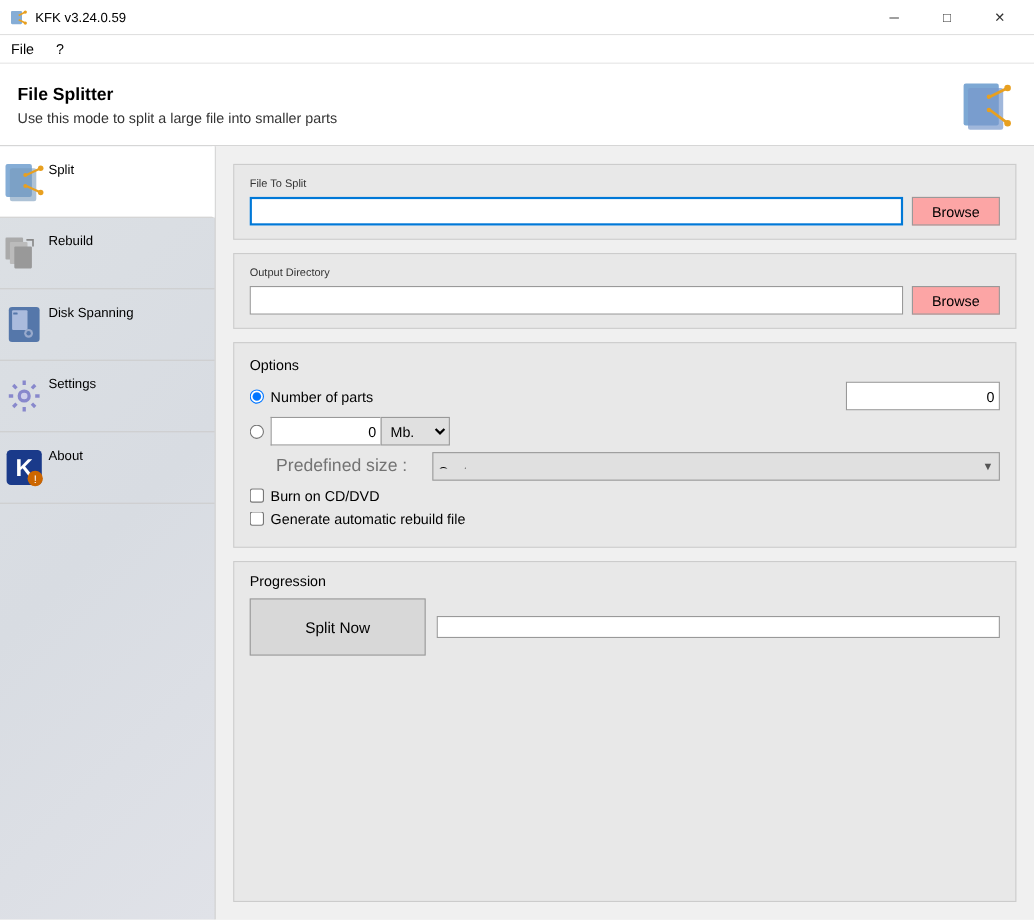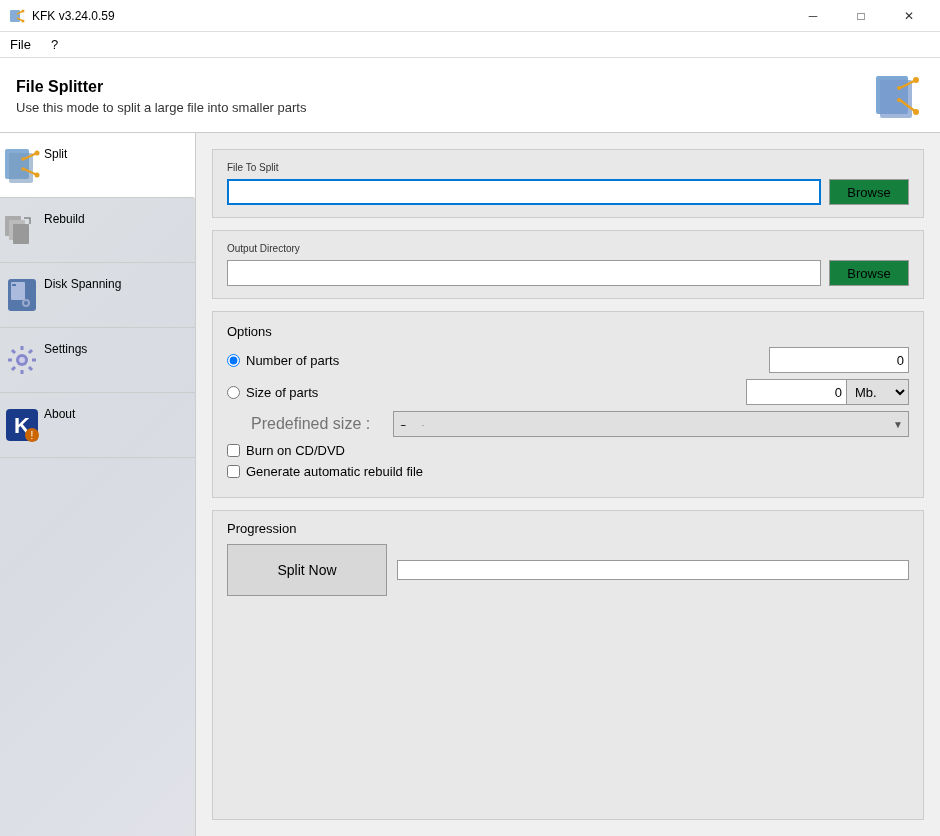--- a/index.html
+++ b/index.html
@@ -184,21 +184,21 @@
       padding: 2px 4px;
       font-size: 13px;
       outline: none;
     }
     .text-input-normal {
       border: 1px solid #999;
     }
     .browse-btn {
       width: 80px;
       height: 26px;
-      background: #15803d;
+      background: #fca5a5;
       border: 1px solid #999;
       cursor: pointer;
       font-size: 13px;
       color: #000;
     }
 
     
     .options-section {
       background: #e8e8e8;
       border: 1px solid #ccc;
@@ -486,21 +486,20 @@
         <div class="options-title">Options</div>
 
         <div class="option-row">
           <input type="radio" name="split-option" id="num-parts" checked="" style="">
           <label for="num-parts">Number of parts</label>
           <input type="text" class="number-input" value="0" style="">
         </div>
 
         <div class="option-row">
           <input type="radio" name="split-option" id="size-parts" style="">
-          <label for="size-parts">Size of parts</label>
           <div class="size-input-group">
             <input type="text" class="size-input" value="0" style="">
             <select class="size-unit-select">
               <option>Mb.</option>
               <option>Kb.</option>
               <option>Gb.</option>
               <option>Bytes</option>
             </select>
           </div>
         </div>

